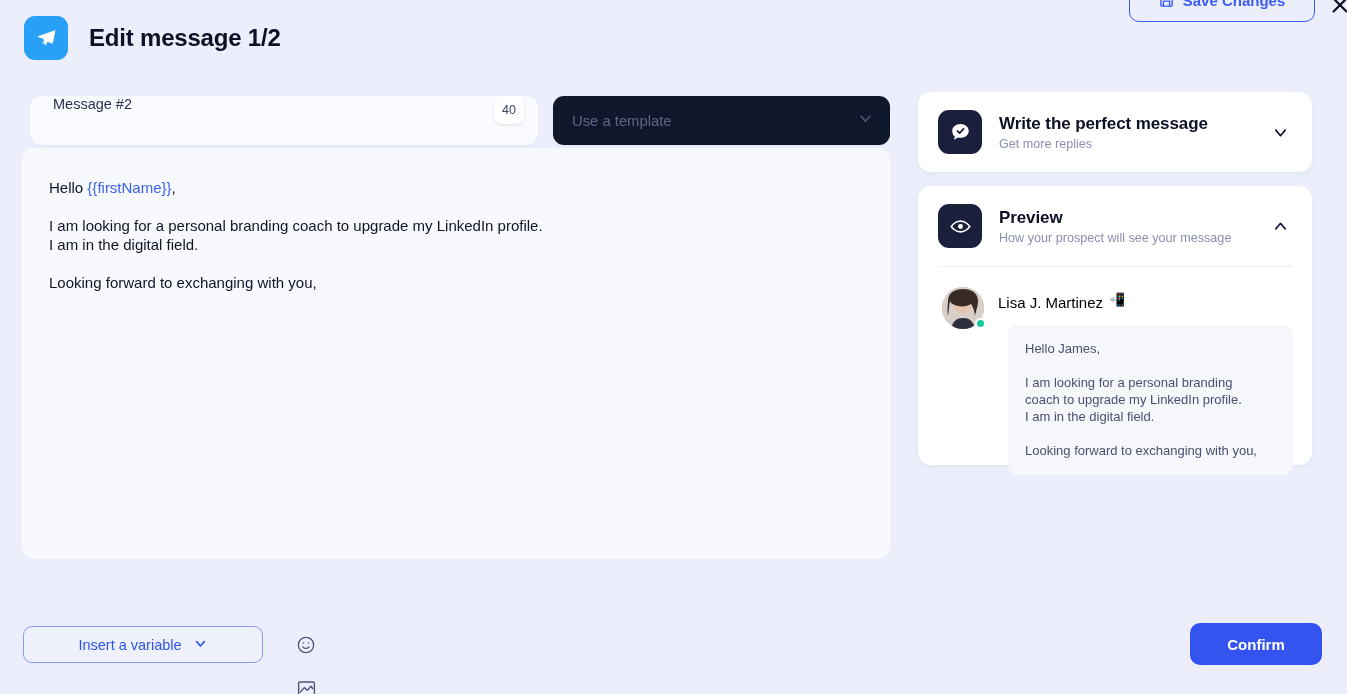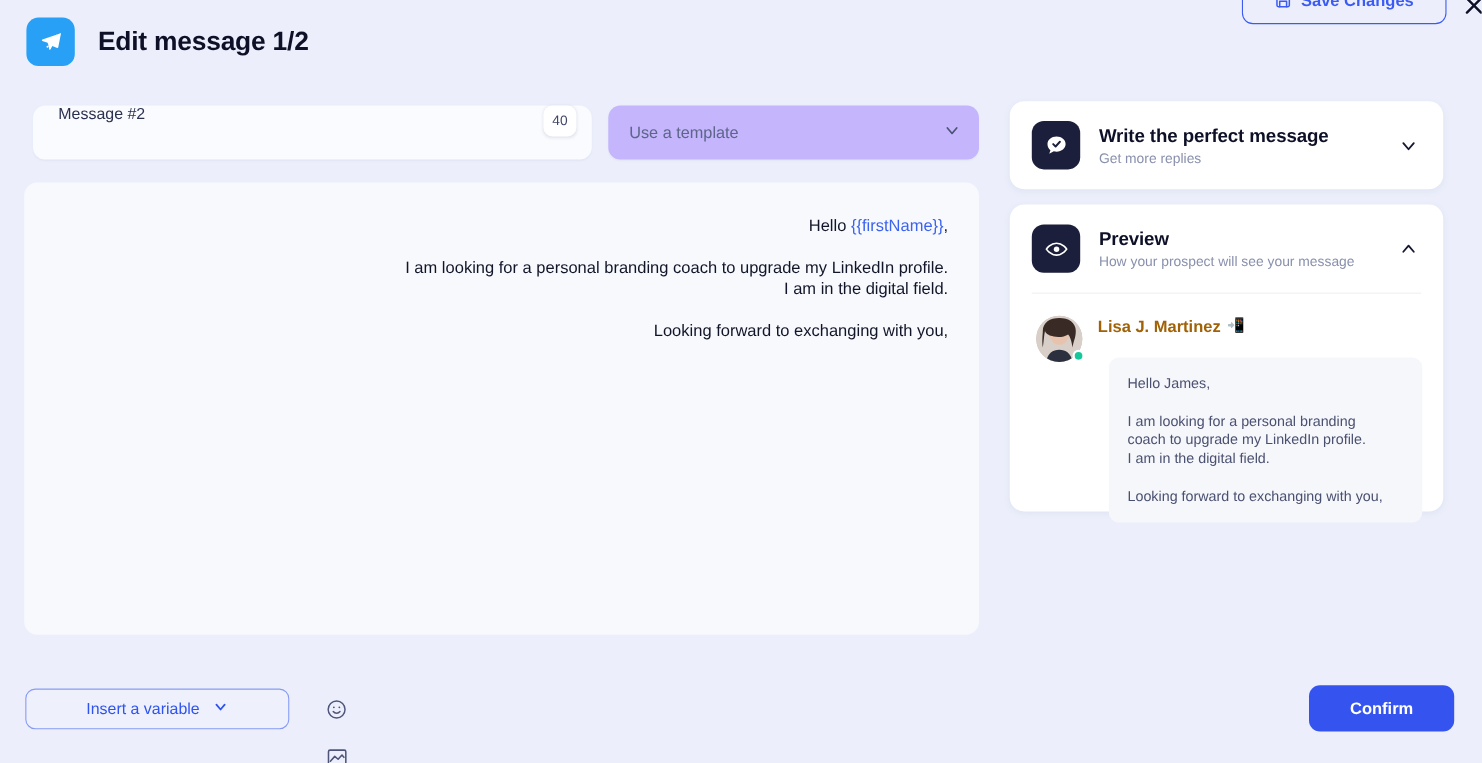--- a/index.html
+++ b/index.html
@@ -105,43 +105,42 @@
     font-size: 12.5px;
     color: #3f4566;
     box-shadow: 0 1px 3px rgba(40,50,110,.12);
     padding: 0 6px;
   }
 
   .template-select {
     position: absolute;
     top: 96px; left: 553px;
     width: 337px; height: 49px;
-    background: #c4b5fd;
+    background: #0f172a;
     border-radius: 11px;
     display: flex;
     align-items: center;
     padding: 0 16px 0 19px;
     cursor: pointer;
     box-shadow: 0 1px 2px rgba(40,50,110,.05);
   }
   .template-select .ts-label {
     flex: 1;
     font-size: 14.8px;
     color: #5d6588;
   }
 
   
   .editor {
     position: absolute;
-    top: 166px; left: 22px;
+    top: 148px; left: 22px;
     width: 868px; height: 411px;
     background: #f7f9fd;
     border-radius: 12px;
     padding: 30px 28px 0 27px;
-    text-align: right;
   }
   .editor-counter {
     position: absolute;
     top: 192px;
     right: 48px;
     font-size: 12.8px;
     color: #a6acc8;
   }
   .msg-line {
     font-size: 15px;
@@ -277,24 +276,24 @@
   .online-dot {
     position: absolute;
     right: -2px; bottom: 0px;
     width: 11px; height: 11px;
     border-radius: 50%;
     background: #16c79a;
     border: 2px solid #fff;
   }
   .prospect-name {
     font-size: 15px;
-    font-weight: bold;
-    color: #a16207;
-    display: flex;
-    align-items: flex-start;
+    font-weight: normal;
+    color: #000000;
+    display: flex;
+    align-items: flex-end;
     gap: 6px;
     height: 22px;
     margin-top: 2px;
   }
   .name-badge {
     width: 16px; height: 18px;
     border-radius: 2px;
     display: inline-block;
     line-height: 1;
     font-size: 13px;

